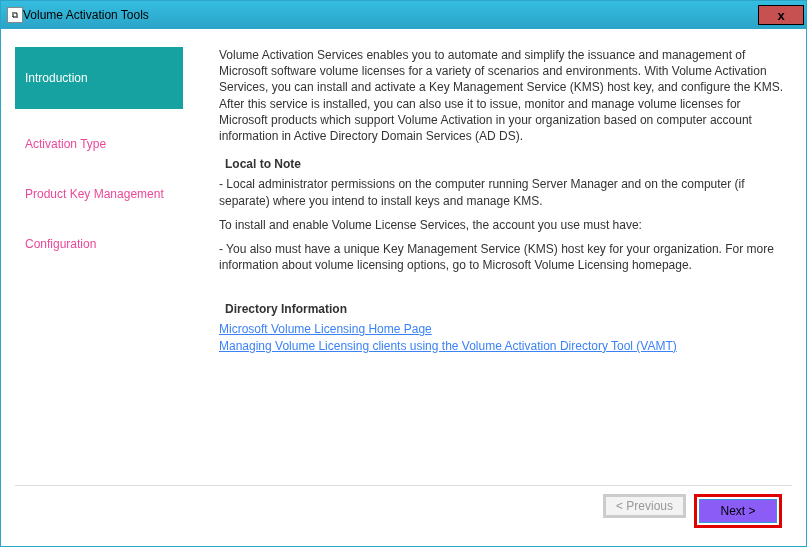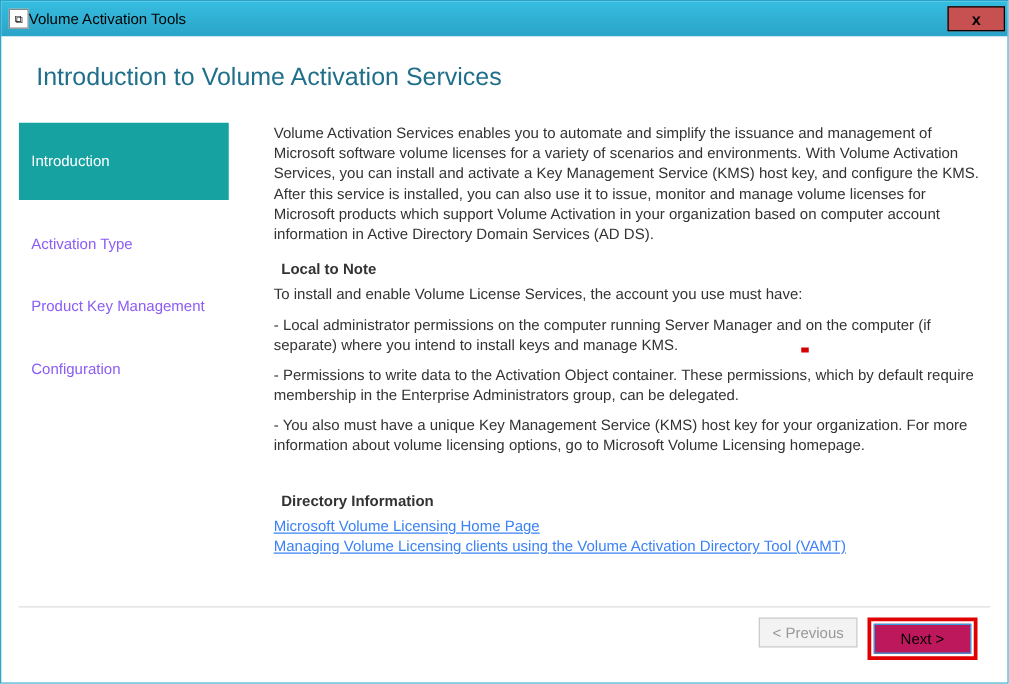--- a/index.html
+++ b/index.html
@@ -67,21 +67,21 @@
     display: flex;
     flex: 1;
     overflow: hidden;
   }
   .nav {
     width: 168px;
     flex-shrink: 0;
   }
   .nav-item {
     font-size: 12px;
-    color: #8b5cf6;
+    color: #ec4899;
     padding: 8px 10px;
     margin-bottom: 20px;
     cursor: pointer;
   }
   .nav-item.selected {
     background: #17a2a2;
     color: #fff;
     margin-bottom: 20px;
     padding: 24px 10px;
   }
@@ -118,72 +118,70 @@
     padding: 8px 10px 10px 10px;
     display: flex;
     justify-content: flex-end;
     gap: 8px;
   }
   .btn {
     min-width: 78px;
     height: 24px;
     font-size: 12px;
     background: #eee;
-    border: 1px solid #8b5cf6;
+    border: 3px solid #8b5cf6;
     cursor: pointer;
     display: flex; align-items: center; justify-content: center;
     padding: 0 10px;
   }
   .btn.disabled {
     color: #999;
     background: #f3f3f3;
     border-color: #ccc;
     cursor: default;
   }
   .btn-next-wrap {
     border: 3px solid #e00000;
     padding: 2px;
     display: inline-flex;
   }
   .btn-next {
     min-width: 78px;
     border: 1px solid #3399dd;
-    background: #be185d;
+    background: #8b5cf6;
   }
 </style>
 </head>
 <body>
 
 <div class="window">
 
   <div class="titlebar">
     <div class="titlebar-icon">⧉</div>
     <div class="titlebar-title">Volume Activation Tools</div>
     <div class="close-btn">x</div>
   </div>
 
   <div class="body-area">
-    <div class="page-title">Introduction to Volume Activation Services</div>
 
     <div class="content-row">
 
       <div class="nav">
         <div class="nav-item selected">Introduction</div>
         <div class="nav-item">Activation Type</div>
         <div class="nav-item">Product Key Management</div>
         <div class="nav-item">Configuration</div>
       </div>
 
       <div class="main">
         <p>Volume Activation Services enables you to automate and simplify the issuance and management of Microsoft software volume licenses for a variety of scenarios and environments. With Volume Activation Services, you can install and activate a Key Management Service (KMS) host key, and configure the KMS. After this service is installed, you can also use it to issue, monitor and manage volume licenses for Microsoft products which support Volume Activation in your organization based on computer account information in Active Directory Domain Services (AD DS).</p>
 
         <div class="section-head">Local to Note</div>
+        <p>- Local administrator permissions on the computer running Server Manager and on the computer (if separate) where you intend to install keys and manage KMS.</p>
         <p>To install and enable Volume License Services, the account you use must have:</p>
-        <p>- Local administrator permissions on the computer running Server Manager and on the computer (if separate) where you intend to install keys and manage KMS.</p>
-        <p class="red-dot">- Permissions to write data to the Activation Object container. These permissions, which by default require membership in the Enterprise Administrators group, can be delegated.</p>
         <p>- You also must have a unique Key Management Service (KMS) host key for your organization. For more information about volume licensing options, go to Microsoft Volume Licensing homepage.</p>
 
         <div class="section-head" style="margin-top:28px">Directory Information</div>
         <div><span class="link">Microsoft Volume Licensing Home Page</span></div>
         <div><span class="link">Managing Volume Licensing clients using the Volume Activation Directory Tool (VAMT)</span></div>
       </div>
     </div>
 
     <div class="footer">
       <div class="btn disabled">&lt; Previous</div>

